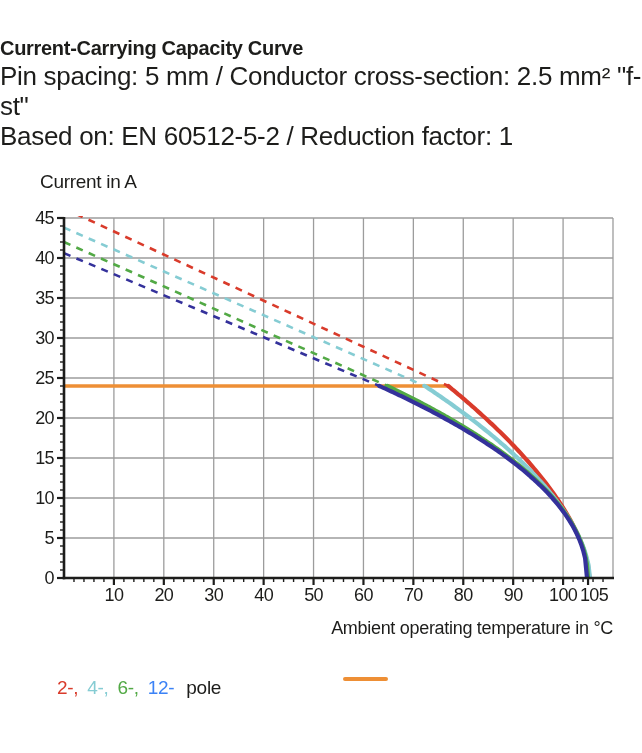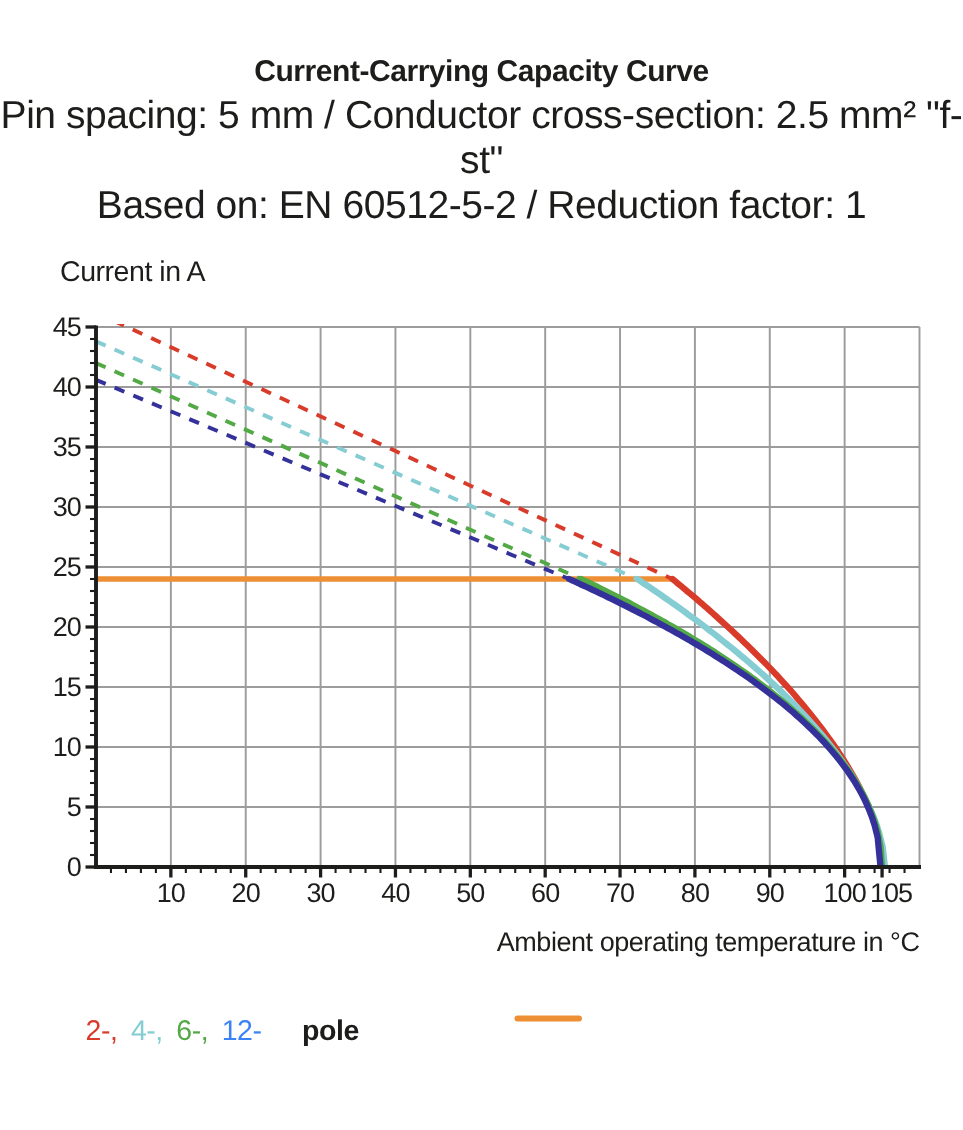--- a/index.html
+++ b/index.html
@@ -1,28 +1,28 @@
 <!DOCTYPE html>
 <html><head>
 <meta charset="utf-8">
 <style>
   html,body{margin:0;padding:0;}
   body{background:#ffffff;font-family:"Liberation Sans","DejaVu Sans",sans-serif;color:#1d1d1b;}
   .page{position:relative;width:642px;height:753px;background:#ffffff;overflow:hidden;}
-  .hdr{position:absolute;top:35px;left:0;width:642px;text-align:center;letter-spacing:-0.3px;}
+  .hdr{position:absolute;top:35px;left:0;width:642px;letter-spacing:-0.3px;}
   .title{font-size:20px;font-weight:bold;line-height:26px;}
   .sub{font-size:26px;line-height:30px;}
   .y-title{position:absolute;left:40px;top:171px;font-size:19px;letter-spacing:-0.3px;}
   .x-title{position:absolute;right:29px;top:618px;font-size:18px;letter-spacing:-0.3px;text-align:right;}
   #plot-svg{position:absolute;left:0;top:0;}
   svg text{font-family:"Liberation Sans","DejaVu Sans",sans-serif;font-size:18px;fill:#1d1d1b;letter-spacing:-0.6px;}
   .legend{position:absolute;top:677px;font-size:19px;letter-spacing:-0.3px;}
   .legend.poles{left:57px;}
   .pole{margin-right:4px;font-weight:normal;}
-  .pole-suffix{margin-left:18px;color:#1d1d1b;font-weight:bold;}
+  .pole-suffix{margin-left:3px;color:#1d1d1b;}
   .legend.rated{left:343px;display:flex;align-items:center;}
   .swatch{display:inline-block;width:45px;height:4px;border-radius:2px;margin-right:10px;}
   .rated-text{color:#1d1d1b;}
 </style>
 </head>
 <body>
 
 <div class="page">
 
   <div class="hdr">

